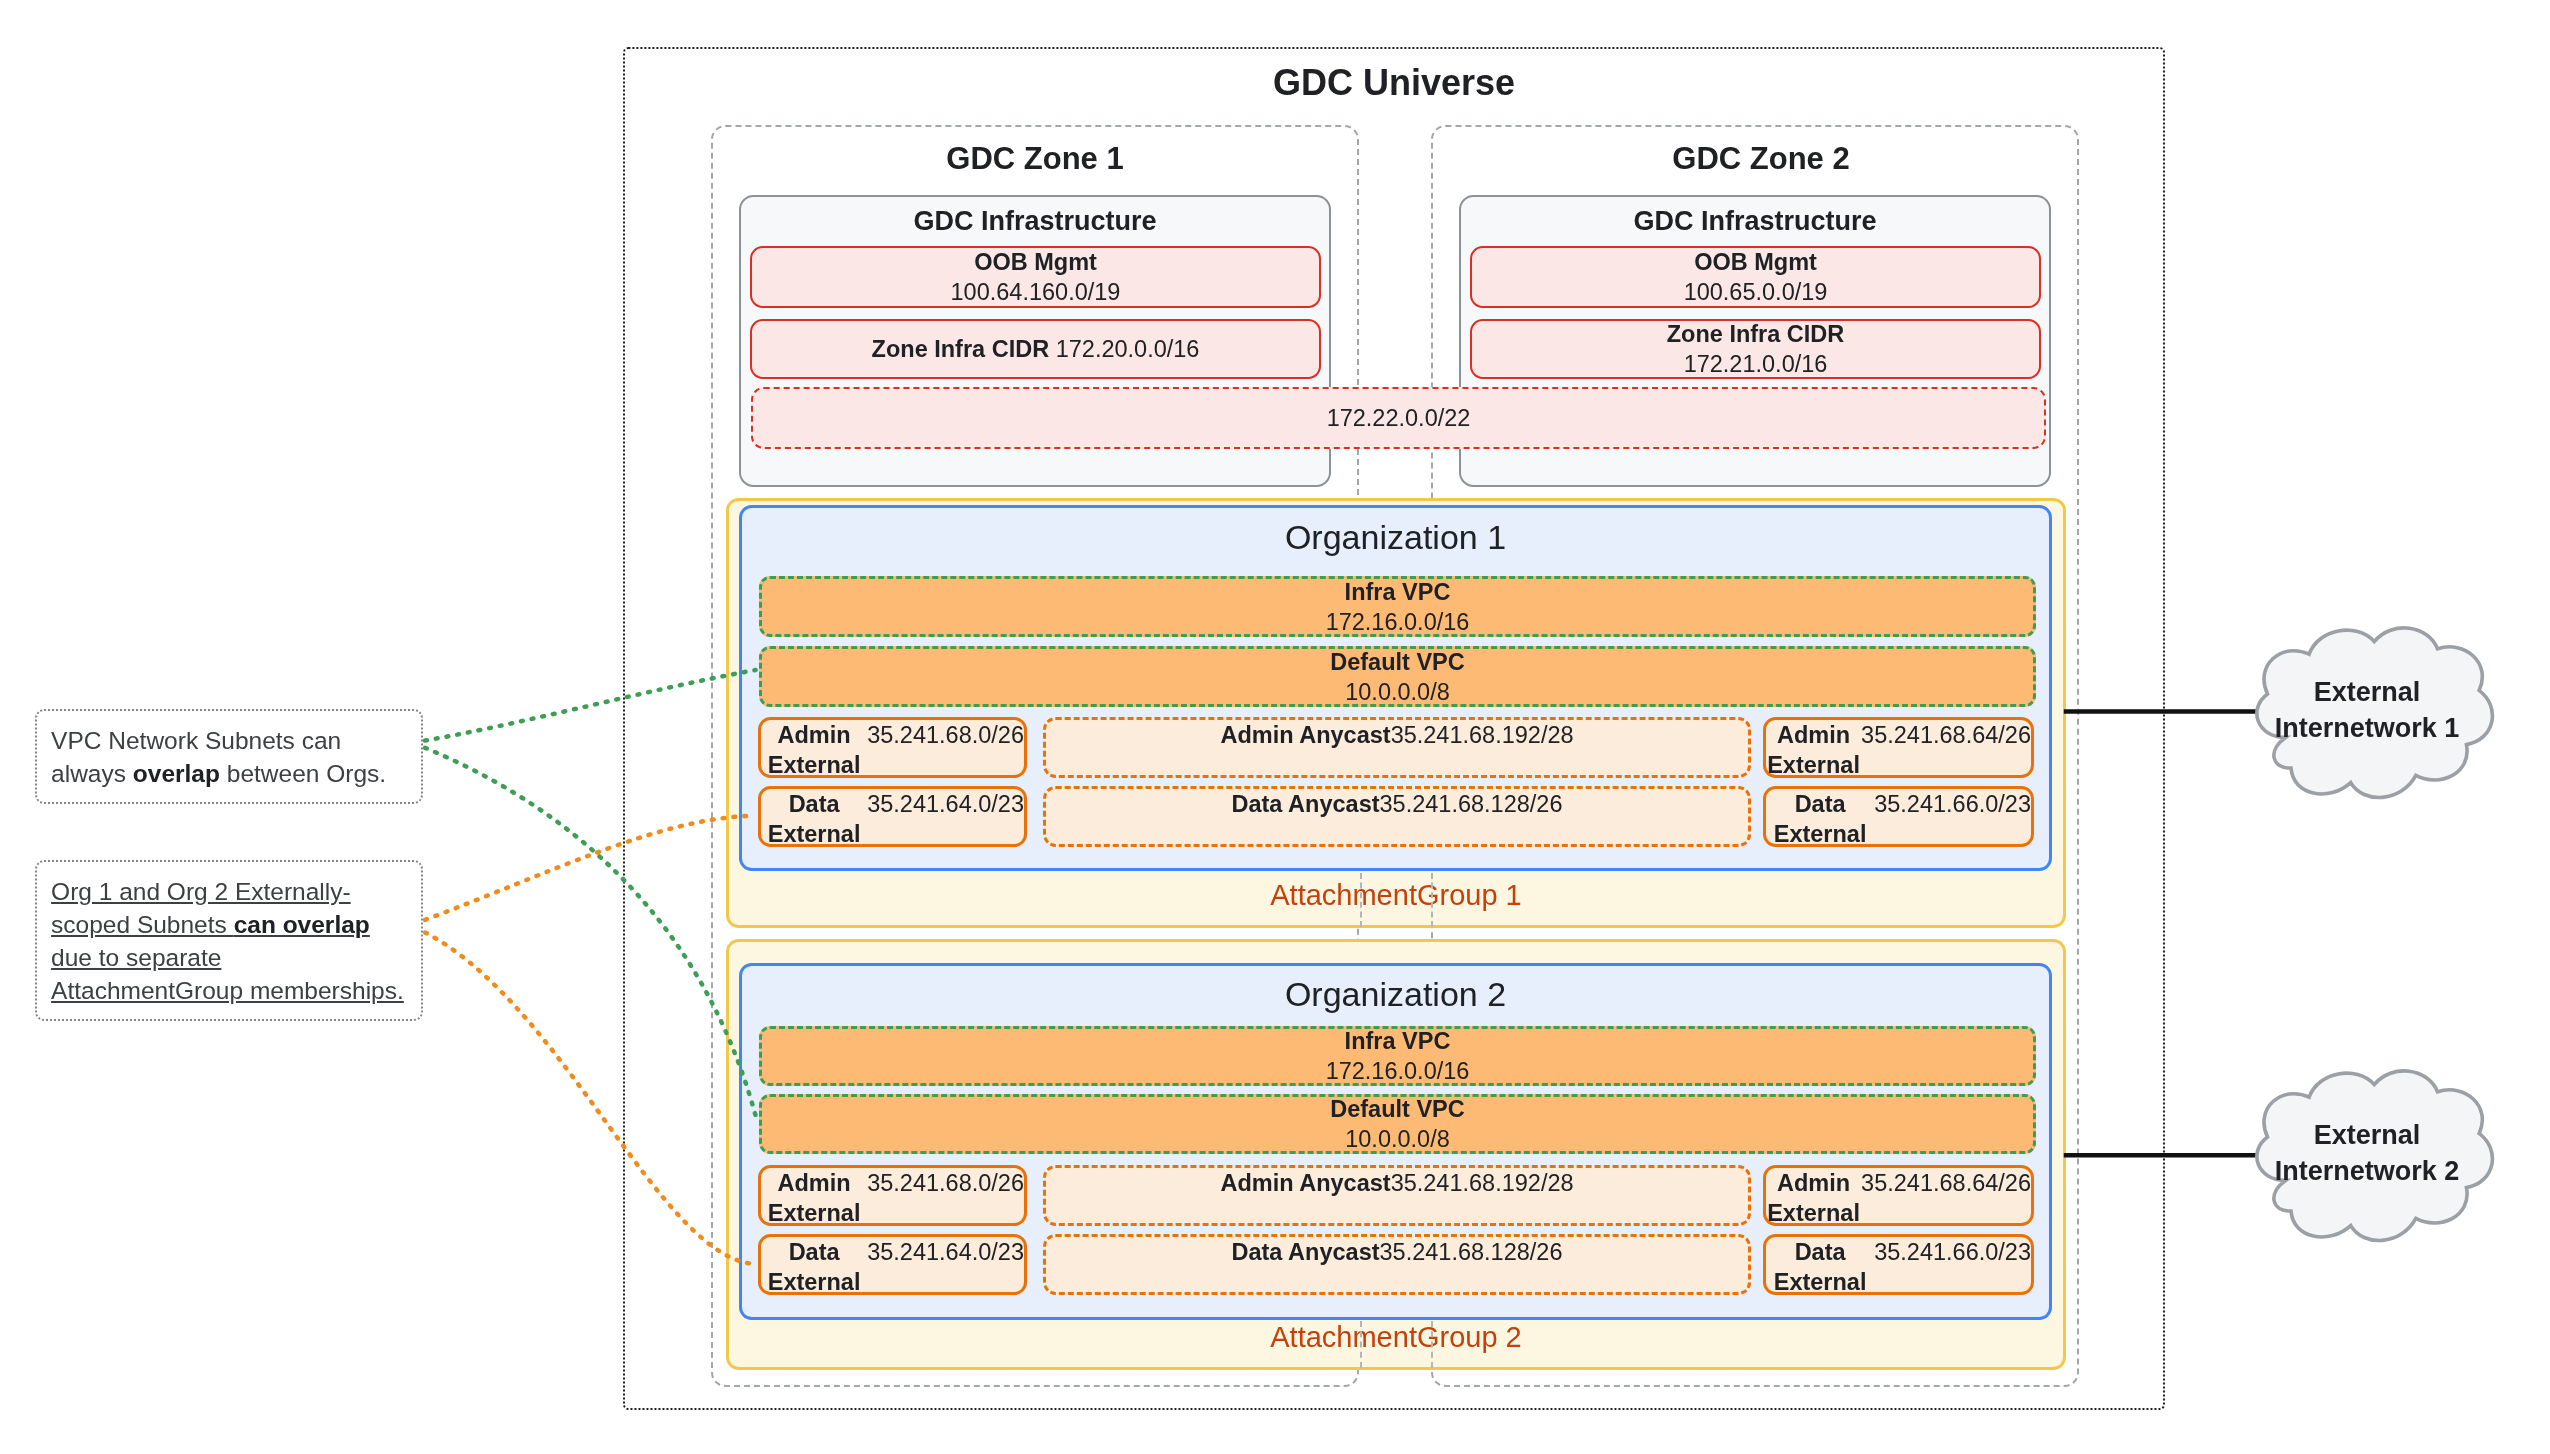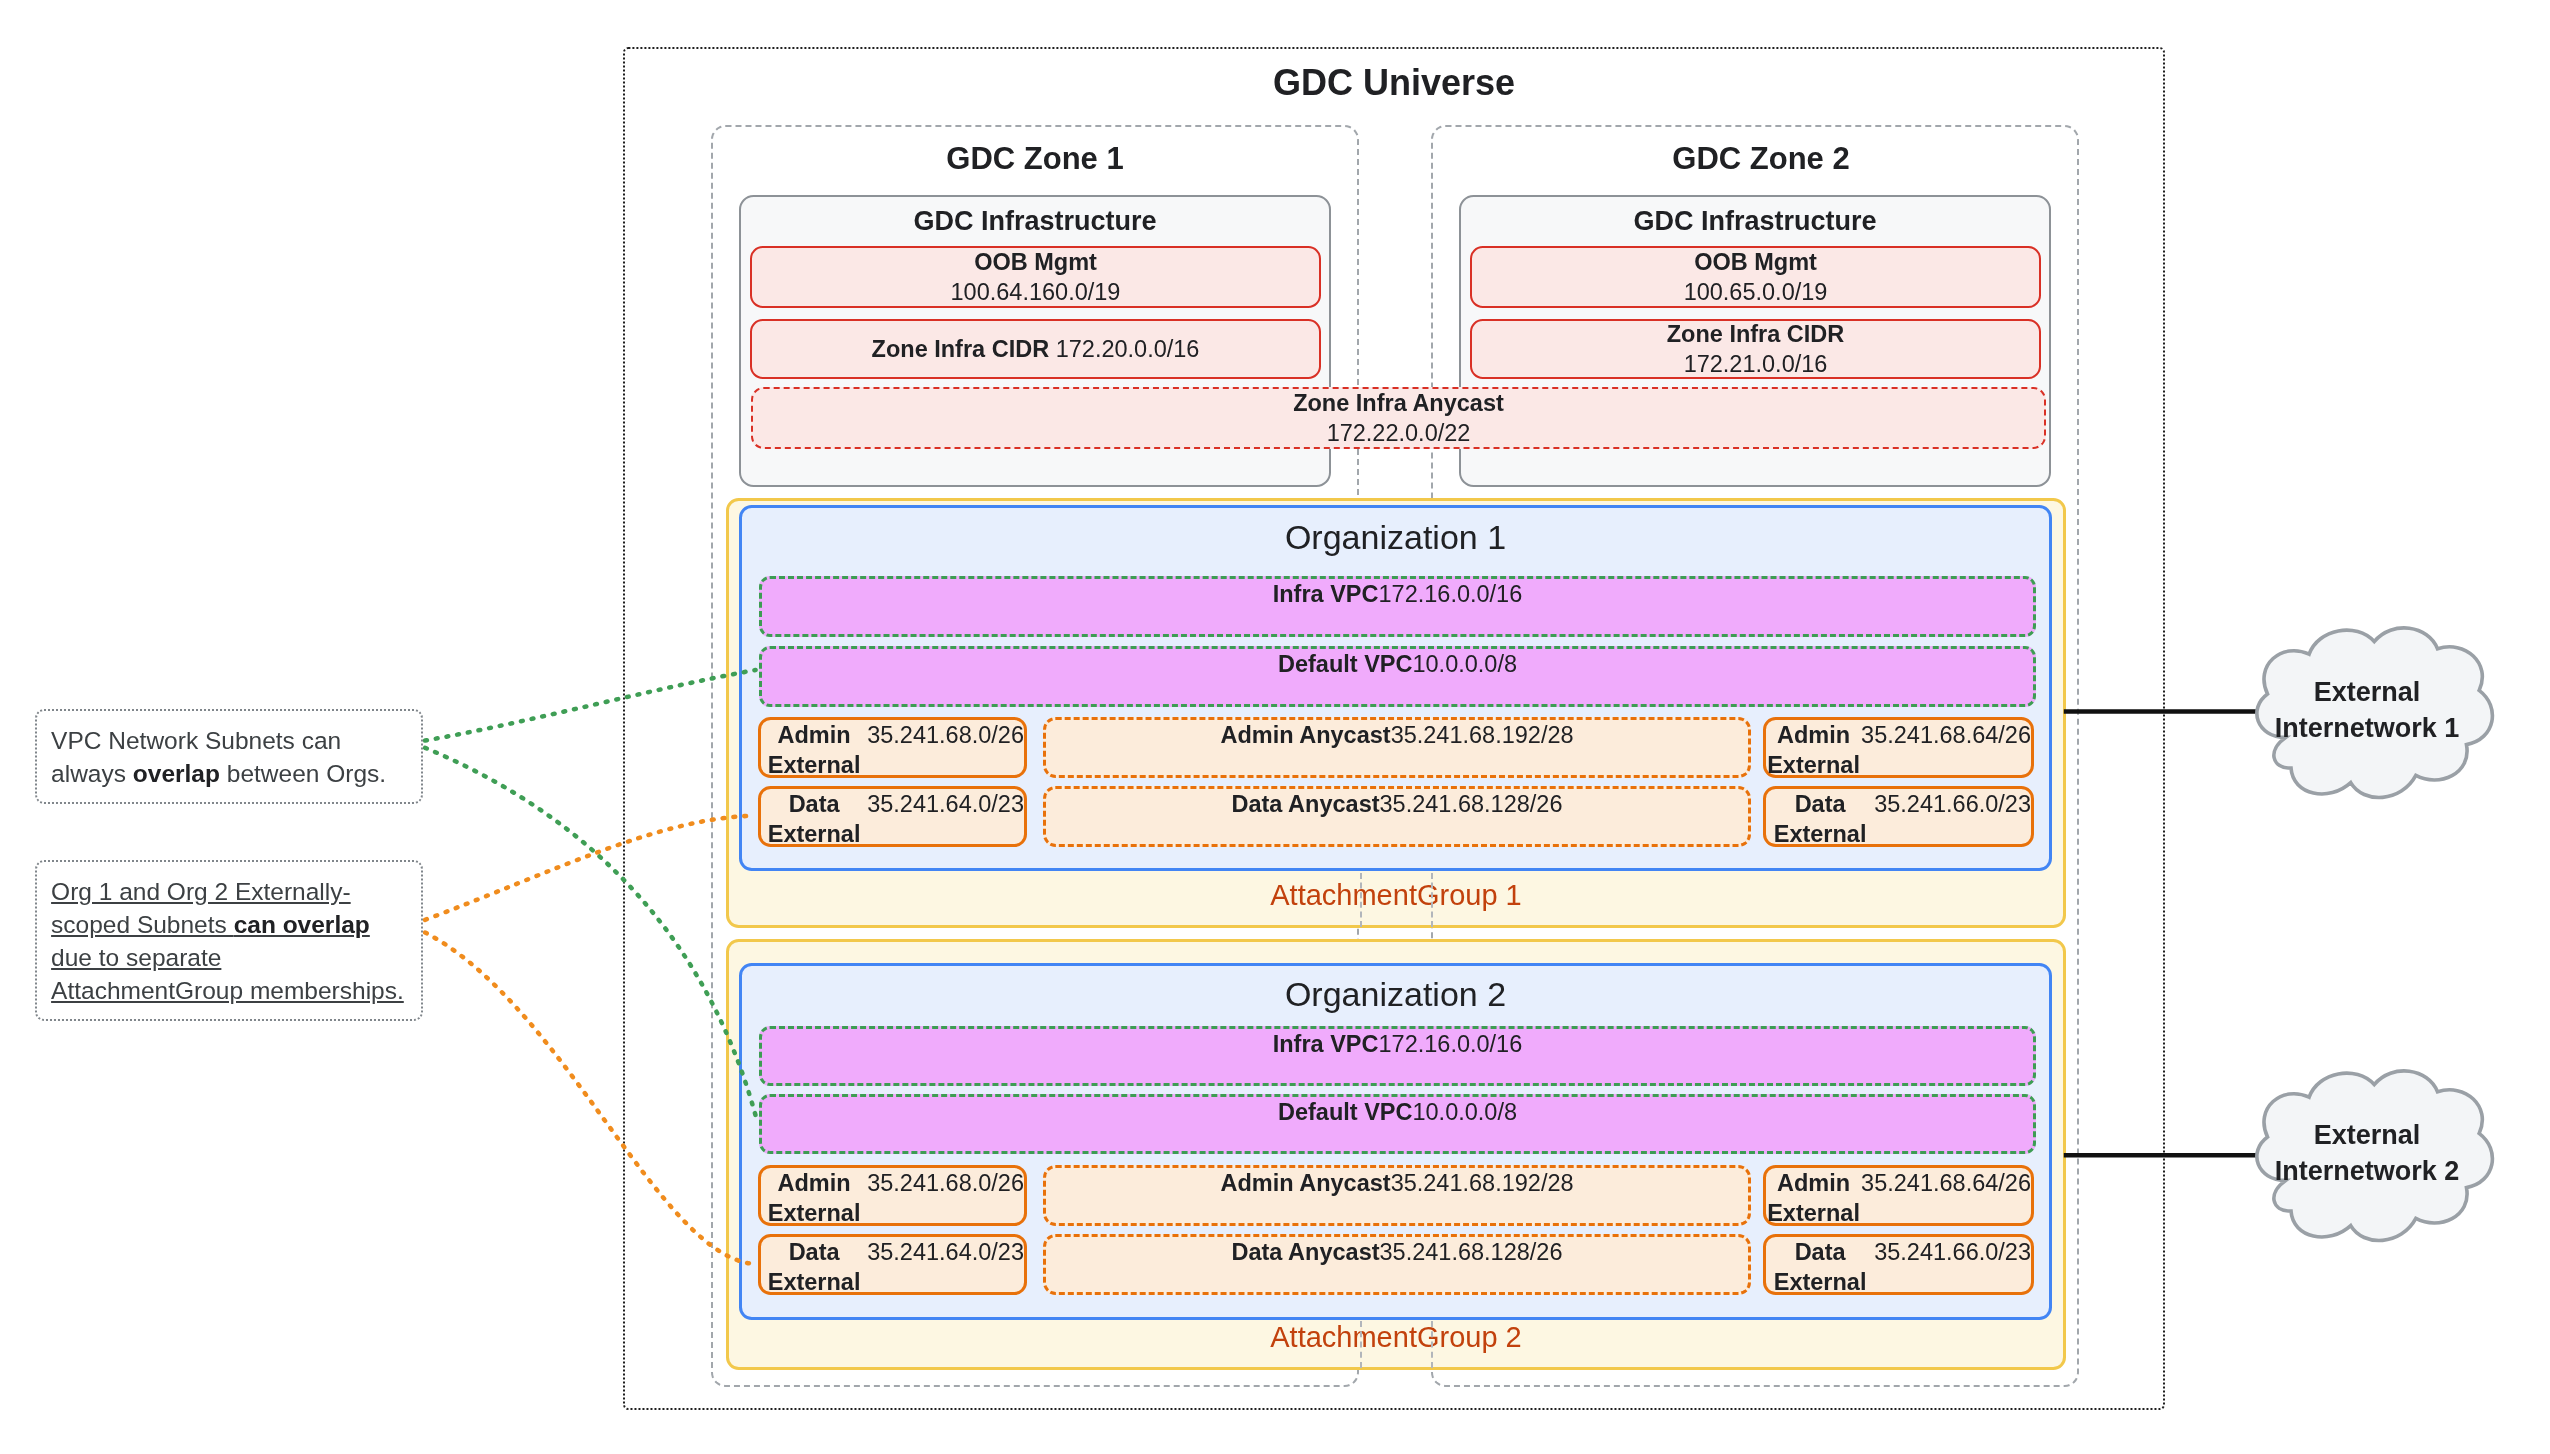--- a/index.html
+++ b/index.html
@@ -19,22 +19,22 @@
   .redbox.dashed{border-style:dashed;}
   .lbl{font-size:23.5px;font-weight:bold;line-height:30px;}
   .val{font-size:23.5px;font-weight:normal;line-height:30px;}
   .inline-line{font-size:23.5px;line-height:30px;}
 
   .ag{background:#fdf7e2;border:3.6px solid #f2c84b;border-radius:12.7px;z-index:4;}
   .ag-label{position:absolute;left:0;right:0;bottom:12.7px;text-align:center;
             font-size:29px;color:#c2410c;z-index:6;}
   .org{background:#e7effd;border:3.6px solid #4285f4;border-radius:12.7px;z-index:5;}
   .org-title{text-align:center;font-size:34px;font-weight:normal;color:#202124;z-index:6;}
-  .vpc{background:#f0abfc;border:3.6px dashed #3d9d53;border-radius:11px;z-index:6;
-       display:flex;flex-direction:row;justify-content:center;text-align:center;}
+  .vpc{background:#fdba74;border:3.6px dashed #3d9d53;border-radius:11px;z-index:6;
+       display:flex;flex-direction:column;justify-content:center;text-align:center;}
   .subnet{background:#fcecdb;border:3.6px solid #e8710a;border-radius:12.7px;z-index:6;
           display:flex;flex-direction:row;justify-content:center;text-align:center;}
   .subnet.dashed{border-style:dashed;}
 
   .remnant{border-left:2.7px dashed #b2b6bb;z-index:7;}
 
   
   .note{border:2.7px dotted #80868b;border-radius:9px;background:#ffffff;z-index:46;
         padding:12.7px 14.5px;font-size:24.5px;line-height:33px;color:#3c4043;}
   .note b{color:#202124;}
@@ -78,21 +78,20 @@
   <div class="abs redbox" style="left:1458px;top:246px;width:571px;height:62px;">
     <div class="lbl">OOB Mgmt</div>
     <div class="val">100.65.0.0/19</div>
   </div>
   <div class="abs redbox" style="left:1458px;top:319px;width:571px;height:60px;">
     <div class="lbl">Zone Infra CIDR</div>
     <div class="val">172.21.0.0/16</div>
   </div>
 
   <div class="abs redbox dashed" style="left:739px;top:387px;width:1295px;height:62px;">
-    <div class="lbl">Zone Infra Anycast</div>
     <div class="val">172.22.0.0/22</div>
   </div>
 
   <div class="abs ag" style="left:714px;top:498px;width:1340px;height:430px;">
     <div class="ag-label">AttachmentGroup 1</div>
   </div>
   <div class="abs org" style="left:727px;top:505px;width:1313px;height:366px;"></div>
   <div class="abs org-title" style="left:727px;top:518px;width:1313px;">Organization 1</div>
   <div class="abs vpc" style="left:747px;top:576px;width:1277px;height:61px;">
     <div class="lbl">Infra VPC</div>

